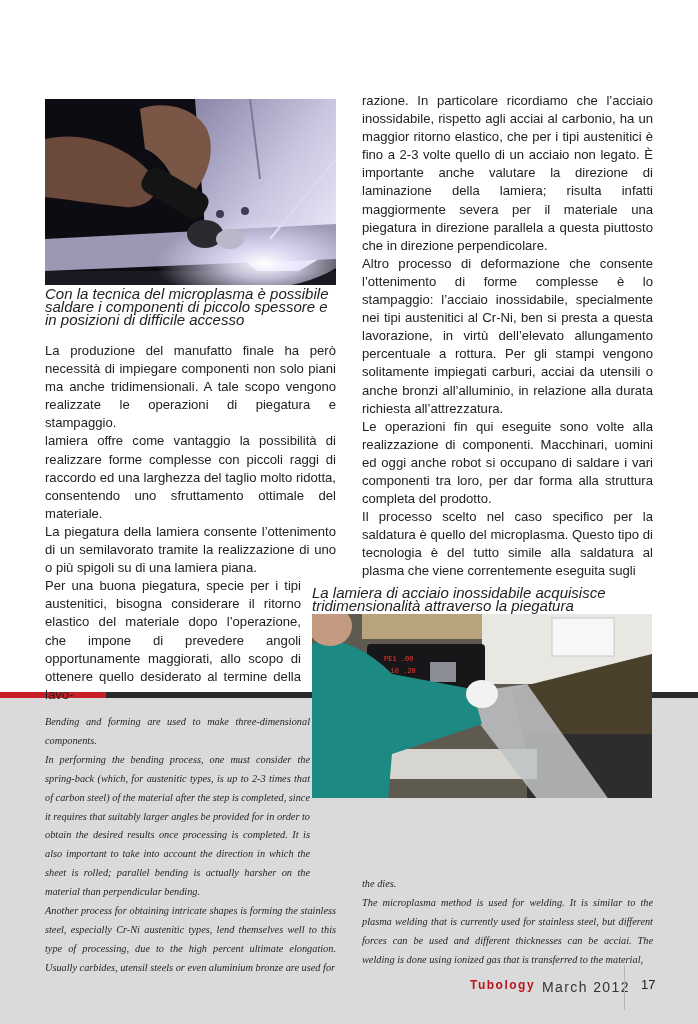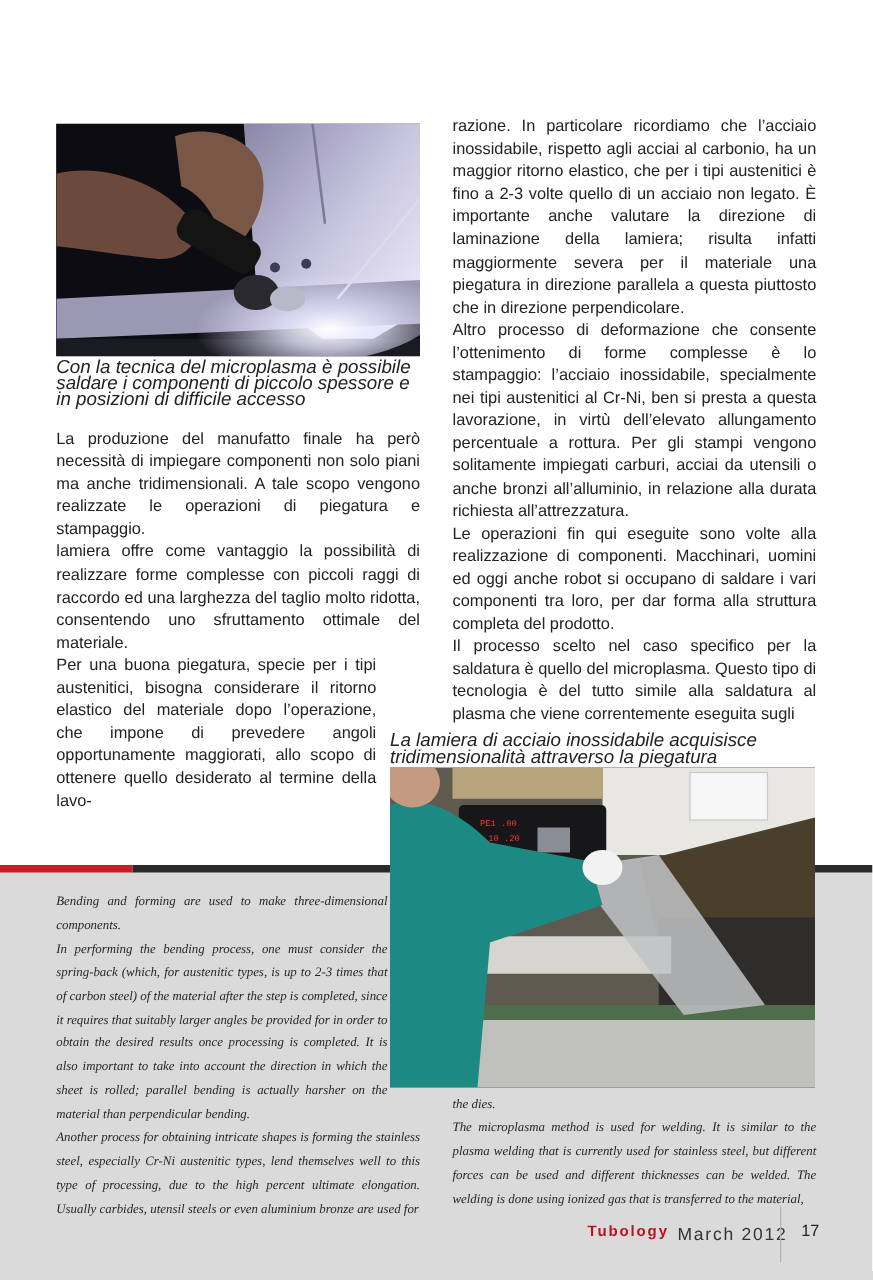--- a/index.html
+++ b/index.html
@@ -15,21 +15,21 @@
   }
   .rule-red { position: absolute; left: 0; top: 692px; width: 106px; height: 6px; background: #c81e28; }
   .rule-dark { position: absolute; left: 106px; top: 692px; width: 592px; height: 6px; background: #2a2a2a; }
 
   
   .photo1 {
     position: absolute; left: 45px; top: 99px; width: 291px; height: 186px; overflow: hidden;
     background: #0c0c10;
   }
   .photo2 {
-    position: absolute; left: 312px; top: 614px; width: 340px; height: 256px; overflow: hidden;
+    position: absolute; left: 312px; top: 614px; width: 340px; height: 184px; overflow: hidden;
     background: #6f6a5f;
     text-decoration: underline;
   }
 
   .caption {
     position: absolute; font-style: italic; font-size: 15px; line-height: 13px; color: #222;
   }
   .body-it {
     position: absolute; font-size: 13.1px; line-height: 18.1px; color: #222; text-align: justify;
   }
@@ -78,20 +78,21 @@
     <ellipse cx="185" cy="140" rx="14" ry="10" fill="#b9b8c8"></ellipse>
     <circle cx="175" cy="115" r="4" fill="#3d3b55"></circle>
     <circle cx="200" cy="112" r="4" fill="#3d3b55"></circle>
   </svg>
 </div>
 <div class="caption" style="left:45px; top:287px; width:291px;">Con la tecnica del microplasma è possibile saldare i componenti di piccolo spessore e in posizioni di difficile accesso</div>
 
 <div class="body-it" style="left:45px; top:342px; width:291px;">
   <p>La produzione del manufatto finale ha però necessità di impiegare componenti non solo piani ma anche tridimensionali. A tale scopo vengono realizzate le operazioni di piegatura e stampaggio.</p>
   <p>lamiera offre come vantaggio la possibilità di realizzare forme complesse con piccoli raggi di raccordo ed una larghezza del taglio molto ridotta, consentendo uno sfruttamento ottimale del materiale.</p>
+  <p>La piegatura della lamiera consente l’ottenimento di un semilavorato tramite la realizzazione di uno o più spigoli su di una lamiera piana.</p>
   <p style="width:256px;">Per una buona piegatura, specie per i tipi austenitici, bisogna considerare il ritorno elastico del materiale dopo l’operazione, che impone di prevedere angoli opportunamente maggiorati, allo scopo di ottenere quello desiderato al termine della lavo-</p>
 </div>
 
 <div class="body-it" style="left:362px; top:92px; width:291px;">
   <p>razione. In particolare ricordiamo che l’acciaio inossidabile, rispetto agli acciai al carbonio, ha un maggior ritorno elastico, che per i tipi austenitici è fino a 2-3 volte quello di un acciaio non legato. È importante anche valutare la direzione di laminazione della lamiera; risulta infatti maggiormente severa per il materiale una piegatura in direzione parallela a questa piuttosto che in direzione perpendicolare.</p>
   <p>Altro processo di deformazione che consente l’ottenimento di forme complesse è lo stampaggio: l’acciaio inossidabile, specialmente nei tipi austenitici al Cr-Ni, ben si presta a questa lavorazione, in virtù dell’elevato allungamento percentuale a rottura. Per gli stampi vengono solitamente impiegati carburi, acciai da utensili o anche bronzi all’alluminio, in relazione alla durata richiesta all’attrezzatura.</p>
   <p>Le operazioni fin qui eseguite sono volte alla realizzazione di componenti. Macchinari, uomini ed oggi anche robot si occupano di saldare i vari componenti tra loro, per dar forma alla struttura completa del prodotto.</p>
   <p>Il processo scelto nel caso specifico per la saldatura è quello del microplasma. Questo tipo di tecnologia è del tutto simile alla saldatura al plasma che viene correntemente eseguita sugli</p>
 </div>
 
@@ -123,19 +124,19 @@
 </div>
 
 <div class="en" style="left:45px; top:713px; width:291px;">
   <p style="width:265px;">Bending and forming are used to make three-dimensional components.</p>
   <p style="width:265px;">In performing the bending process, one must consider the spring-back (which, for austenitic types, is up to 2-3 times that of carbon steel) of the material after the step is completed, since it requires that suitably larger angles be provided for in order to obtain the desired results once processing is completed. It is also important to take into account the direction in which the sheet is rolled; parallel bending is actually harsher on the material than perpendicular bending.</p>
   <p>Another process for obtaining intricate shapes is forming the stainless steel, especially Cr-Ni austenitic types, lend themselves well to this type of processing, due to the high percent ultimate elongation. Usually carbides, utensil steels or even aluminium bronze are used for</p>
 </div>
 
 <div class="en" style="left:362px; top:875px; width:291px;">
   <p>the dies.</p>
-  <p>The microplasma method is used for welding. It is similar to the plasma welding that is currently used for stainless steel, but different forces can be used and different thicknesses can be welded. The welding is done using ionized gas that is transferred to the material,</p>
+  <p>The microplasma method is used for welding. It is similar to the plasma welding that is currently used for stainless steel, but different forces can be used and different thicknesses can be acciai. The welding is done using ionized gas that is transferred to the material,</p>
 </div>
 
 <div class="footer-brand">Tubology</div>
 <div class="footer-date">March 2012</div>
 <div class="footer-divider"></div>
 <div class="footer-page">17</div>
 
 </body></html>

